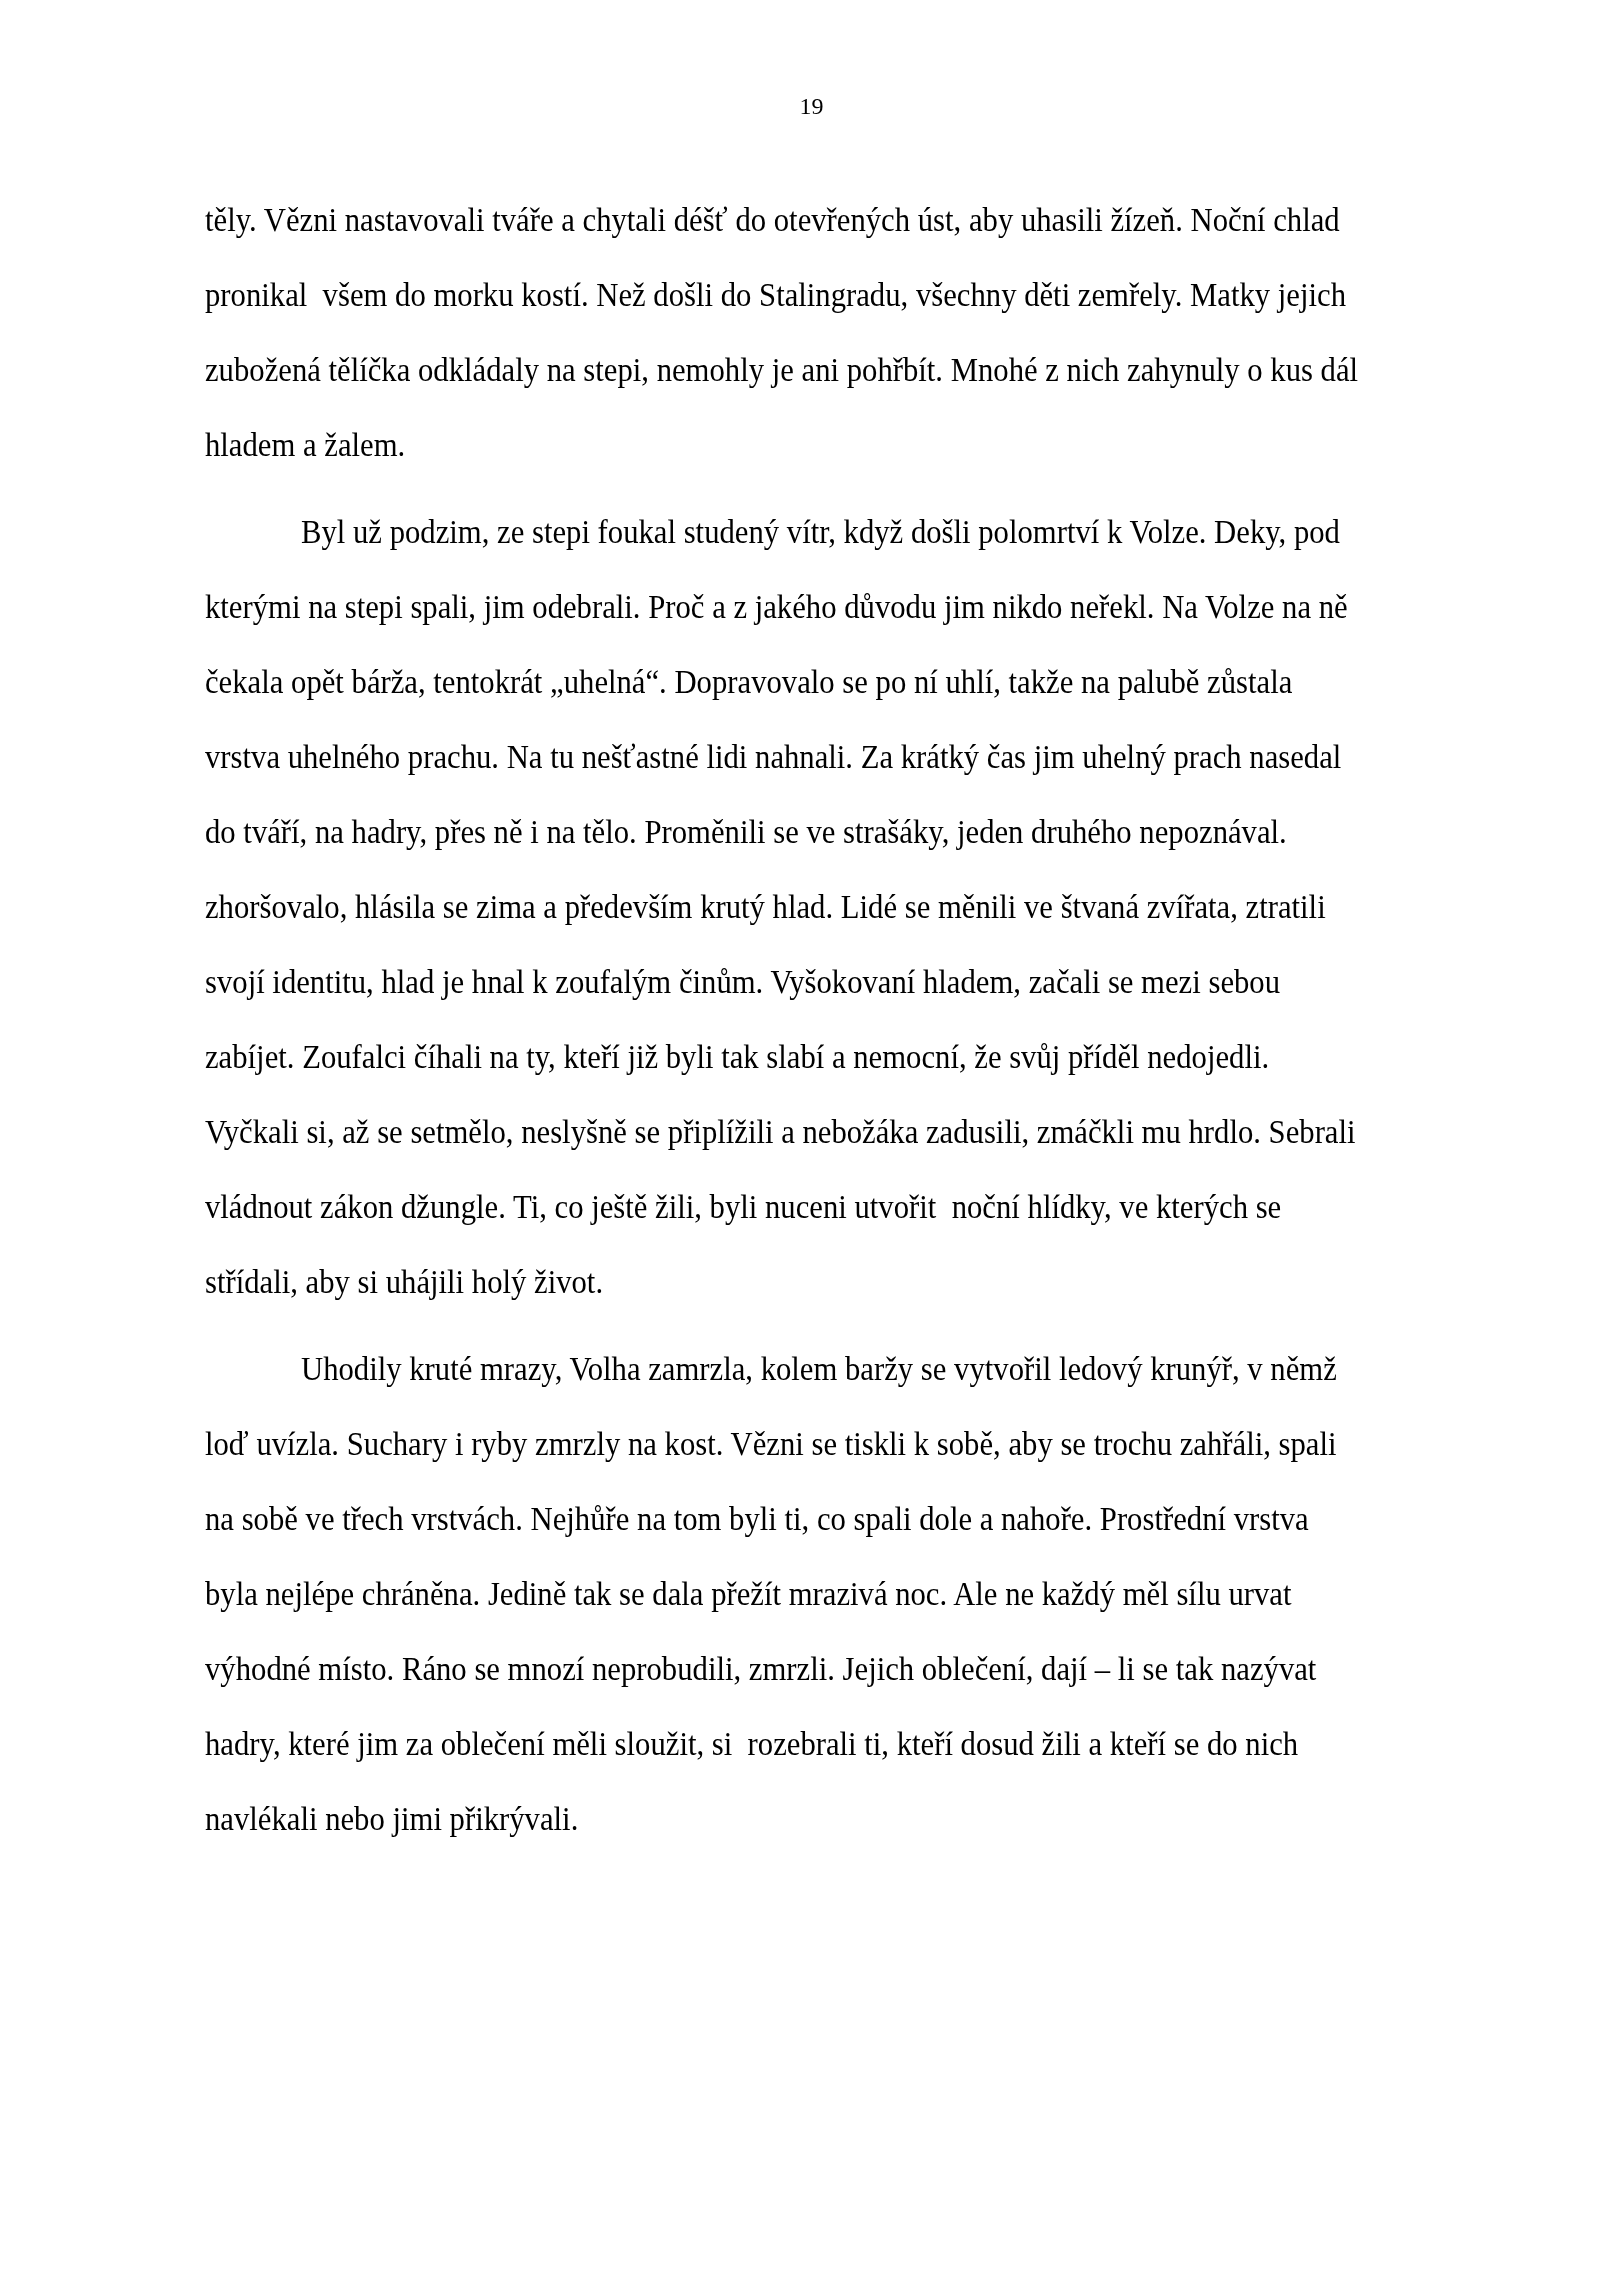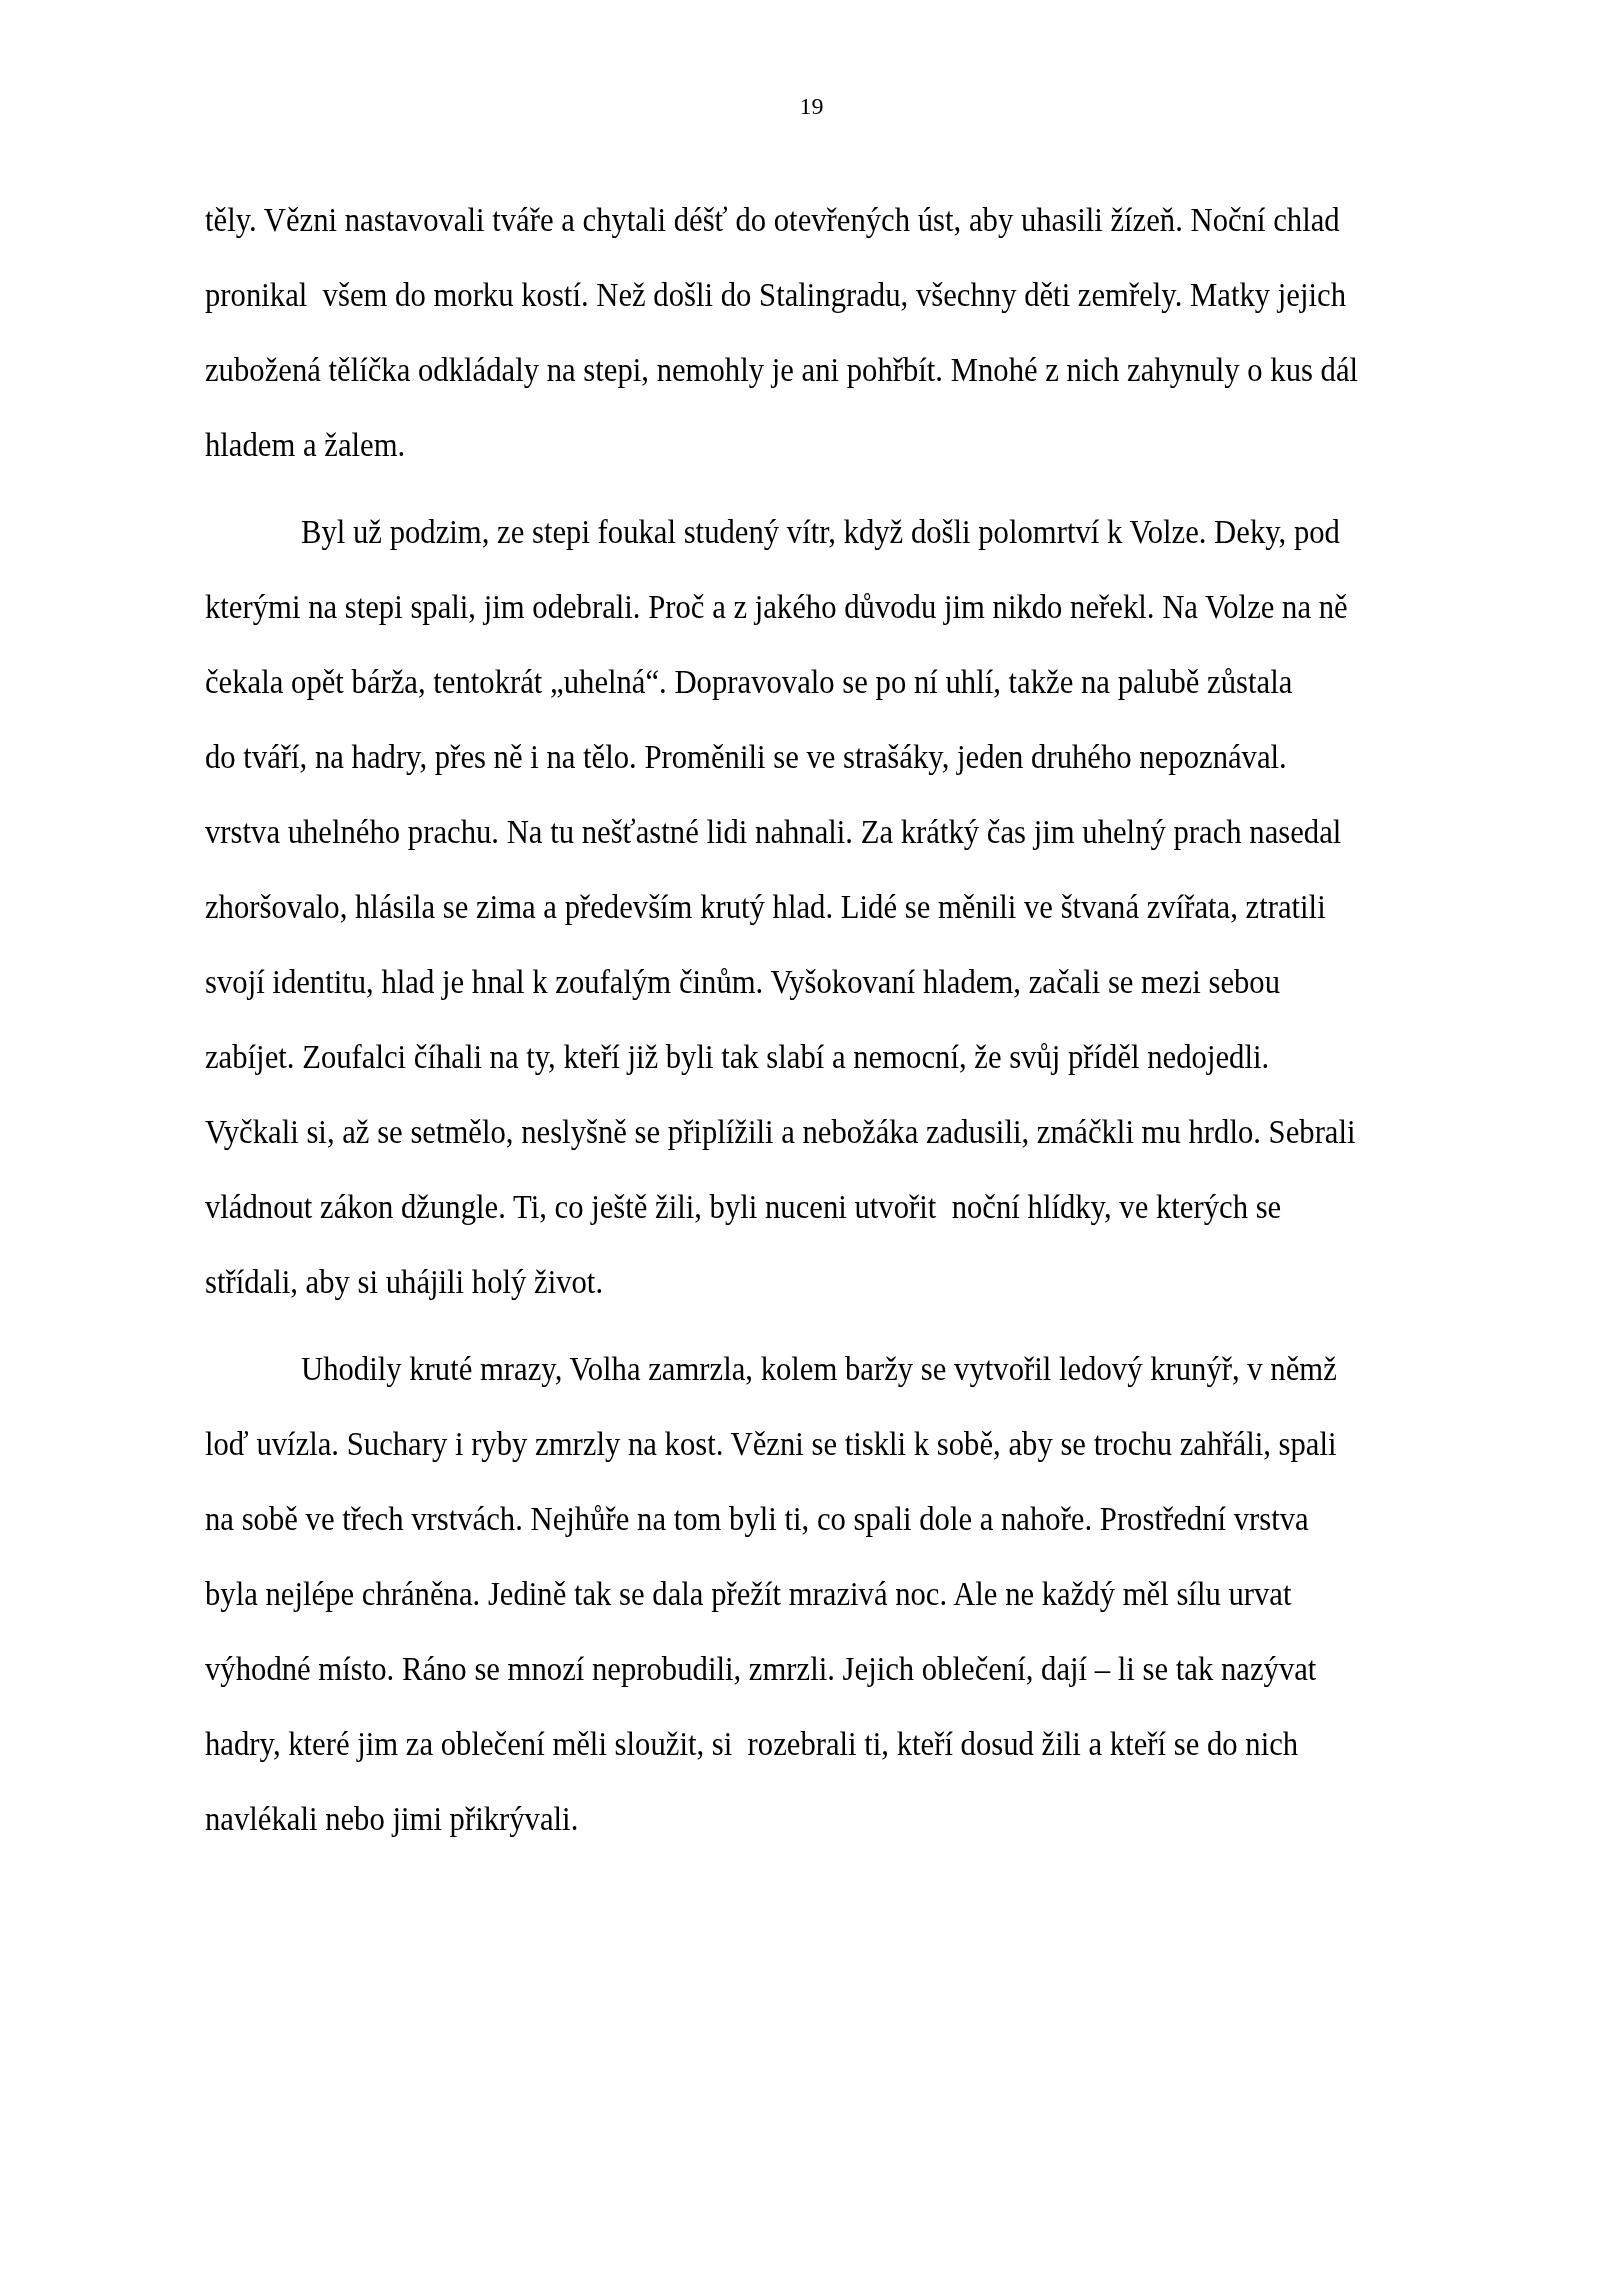--- a/index.html
+++ b/index.html
@@ -60,22 +60,22 @@
       <div class="paragraph">
         <div class="line"><span class="linetext">těly. Vězni nastavovali tváře a chytali déšť do otevřených úst, aby uhasili žízeň. Noční chlad</span></div>
         <div class="line"><span class="linetext">pronikal  všem do morku kostí. Než došli do Stalingradu, všechny děti zemřely. Matky jejich</span></div>
         <div class="line"><span class="linetext">zubožená tělíčka odkládaly na stepi, nemohly je ani pohřbít. Mnohé z nich zahynuly o kus dál</span></div>
         <div class="line"><span class="linetext">hladem a žalem.</span></div>
       </div>
       <div class="paragraph">
         <div class="line indent"><span class="linetext">Byl už podzim, ze stepi foukal studený vítr, když došli polomrtví k Volze. Deky, pod</span></div>
         <div class="line"><span class="linetext">kterými na stepi spali, jim odebrali. Proč a z jakého důvodu jim nikdo neřekl. Na Volze na ně</span></div>
         <div class="line"><span class="linetext">čekala opět bárža, tentokrát „uhelná“. Dopravovalo se po ní uhlí, takže na palubě zůstala</span></div>
+        <div class="line"><span class="linetext">vrstva uhelného prachu. Na tu nešťastné lidi nahnali. Za krátký čas jim uhelný prach nasedal</span></div>
         <div class="line"><span class="linetext">do tváří, na hadry, přes ně i na tělo. Proměnili se ve strašáky, jeden druhého nepoznával.</span></div>
-        <div class="line"><span class="linetext">vrstva uhelného prachu. Na tu nešťastné lidi nahnali. Za krátký čas jim uhelný prach nasedal</span></div>
         <div class="line"><span class="linetext">zhoršovalo, hlásila se zima a především krutý hlad. Lidé se měnili ve štvaná zvířata, ztratili</span></div>
         <div class="line"><span class="linetext">svojí identitu, hlad je hnal k zoufalým činům. Vyšokovaní hladem, začali se mezi sebou</span></div>
         <div class="line"><span class="linetext">zabíjet. Zoufalci číhali na ty, kteří již byli tak slabí a nemocní, že svůj příděl nedojedli.</span></div>
         <div class="line"><span class="linetext">Vyčkali si, až se setmělo, neslyšně se připlížili a nebožáka zadusili, zmáčkli mu hrdlo. Sebrali</span></div>
         <div class="line"><span class="linetext">vládnout zákon džungle. Ti, co ještě žili, byli nuceni utvořit  noční hlídky, ve kterých se</span></div>
         <div class="line"><span class="linetext">střídali, aby si uhájili holý život.</span></div>
       </div>
       <div class="paragraph">
         <div class="line indent"><span class="linetext">Uhodily kruté mrazy, Volha zamrzla, kolem baržy se vytvořil ledový krunýř, v němž</span></div>
         <div class="line"><span class="linetext">loď uvízla. Suchary i ryby zmrzly na kost. Vězni se tiskli k sobě, aby se trochu zahřáli, spali</span></div>

